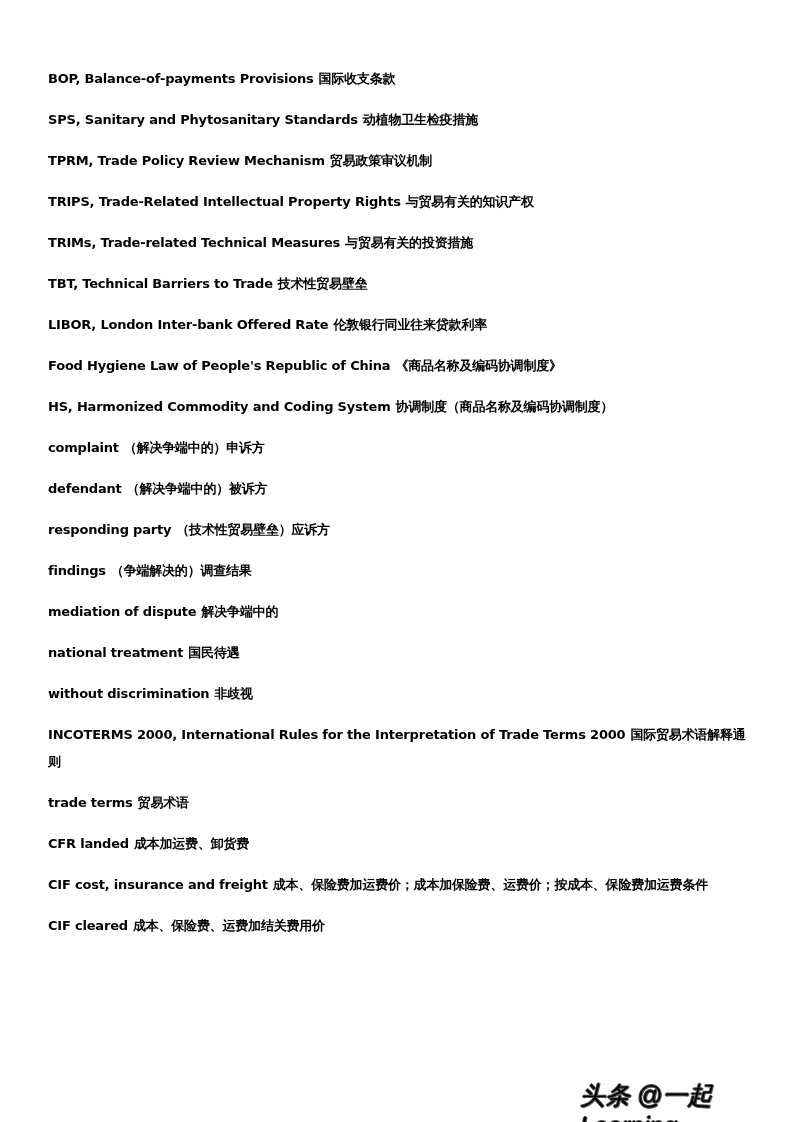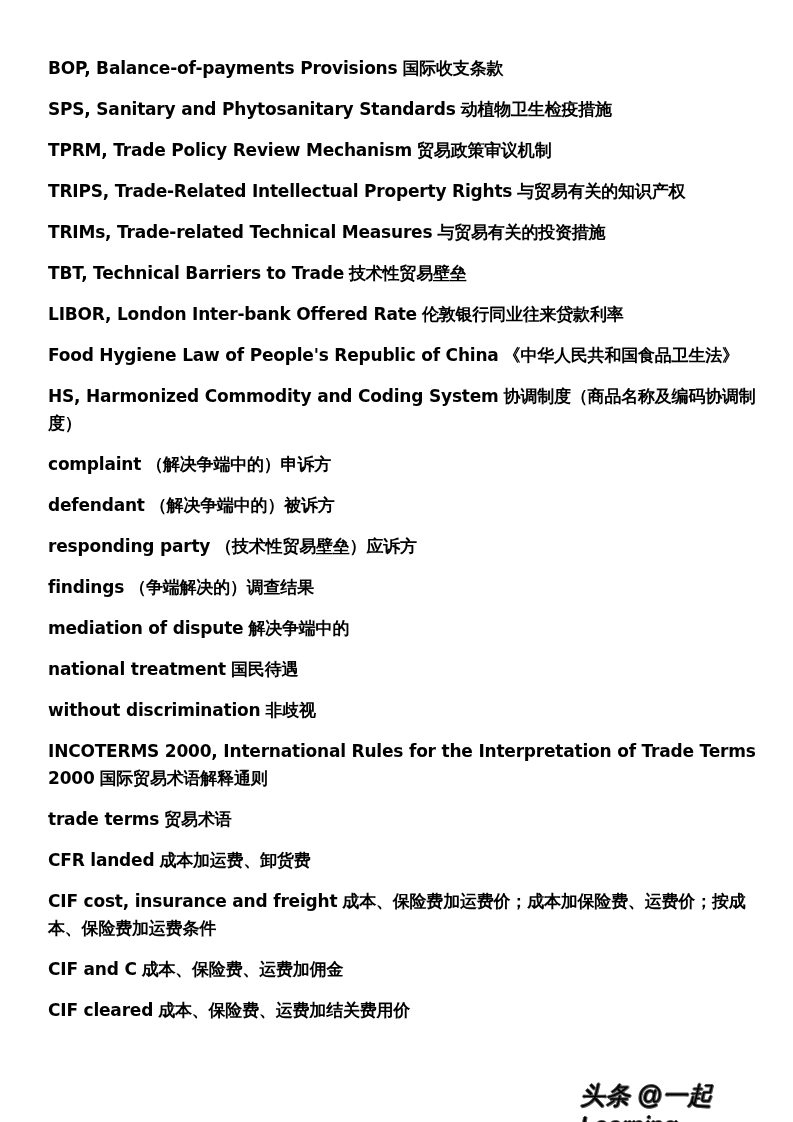--- a/index.html
+++ b/index.html
@@ -16,23 +16,23 @@
       color: #000000;
     }
     .page {
       position: absolute;
       left: 48px;
       top: 51px;
       width: 710px;
     }
     .entry {
       font-weight: bold;
-      font-size: 17px;
+      font-size: 13px;
       line-height: 27px;
-      margin: 4px 0 14px 0;
+      margin: 14px 0 14px 0;
       letter-spacing: -0.2px;
       white-space: normal;
     }
     .entry .en { margin-right: 5px; }
     .watermark {
       position: absolute;
       left: 580px;
       top: 1079px;
       font-family: "Liberation Sans", sans-serif;
       font-size: 25px;
@@ -46,30 +46,29 @@
 <body>
 
 <div class="page">
   <p class="entry"><span class="en">BOP, Balance-of-payments Provisions</span><span class="zh">国际收支条款</span></p>
   <p class="entry"><span class="en">SPS, Sanitary and Phytosanitary Standards</span><span class="zh">动植物卫生检疫措施</span></p>
   <p class="entry"><span class="en">TPRM, Trade Policy Review Mechanism</span><span class="zh">贸易政策审议机制</span></p>
   <p class="entry"><span class="en">TRIPS, Trade-Related Intellectual Property Rights</span><span class="zh">与贸易有关的知识产权</span></p>
   <p class="entry"><span class="en">TRIMs, Trade-related Technical Measures</span><span class="zh">与贸易有关的投资措施</span></p>
   <p class="entry"><span class="en">TBT, Technical Barriers to Trade</span><span class="zh">技术性贸易壁垒</span></p>
   <p class="entry"><span class="en">LIBOR, London Inter-bank Offered Rate</span><span class="zh">伦敦银行同业往来贷款利率</span></p>
-  <p class="entry"><span class="en">Food Hygiene Law of People's Republic of China</span><span class="zh">《中华人民共和国食品卫生法》</span></p>
+  <p class="entry"><span class="en">Food Hygiene Law of People's Republic of China</span><span class="zh">《商品名称及编码协调制度》</span></p>
   <p class="entry"><span class="en">HS, Harmonized Commodity and Coding System</span><span class="zh">协调制度（商品名称及编码协调制度）</span></p>
   <p class="entry"><span class="en">complaint</span><span class="zh">（解决争端中的）申诉方</span></p>
   <p class="entry"><span class="en">defendant</span><span class="zh">（解决争端中的）被诉方</span></p>
   <p class="entry"><span class="en">responding party</span><span class="zh">（技术性贸易壁垒）应诉方</span></p>
   <p class="entry"><span class="en">findings</span><span class="zh">（争端解决的）调查结果</span></p>
   <p class="entry"><span class="en">mediation of dispute</span><span class="zh">解决争端中的</span></p>
   <p class="entry"><span class="en">national treatment</span><span class="zh">国民待遇</span></p>
   <p class="entry"><span class="en">without discrimination</span><span class="zh">非歧视</span></p>
   <p class="entry"><span class="en">INCOTERMS 2000, International Rules for the Interpretation of Trade Terms 2000</span><span class="zh">国际贸易术语解释通则</span></p>
   <p class="entry"><span class="en">trade terms</span><span class="zh">贸易术语</span></p>
   <p class="entry"><span class="en">CFR landed</span><span class="zh">成本加运费、卸货费</span></p>
   <p class="entry"><span class="en">CIF cost, insurance and freight</span><span class="zh">成本、保险费加运费价；成本加保险费、运费价；按成本、保险费加运费条件</span></p>
-  <p class="entry"><span class="en">CIF and C</span><span class="zh">成本、保险费、运费加佣金</span></p>
   <p class="entry"><span class="en">CIF cleared</span><span class="zh">成本、保险费、运费加结关费用价</span></p>
 </div>
 
 <div class="watermark">头条 @一起Learning</div>
 
 </body></html>

